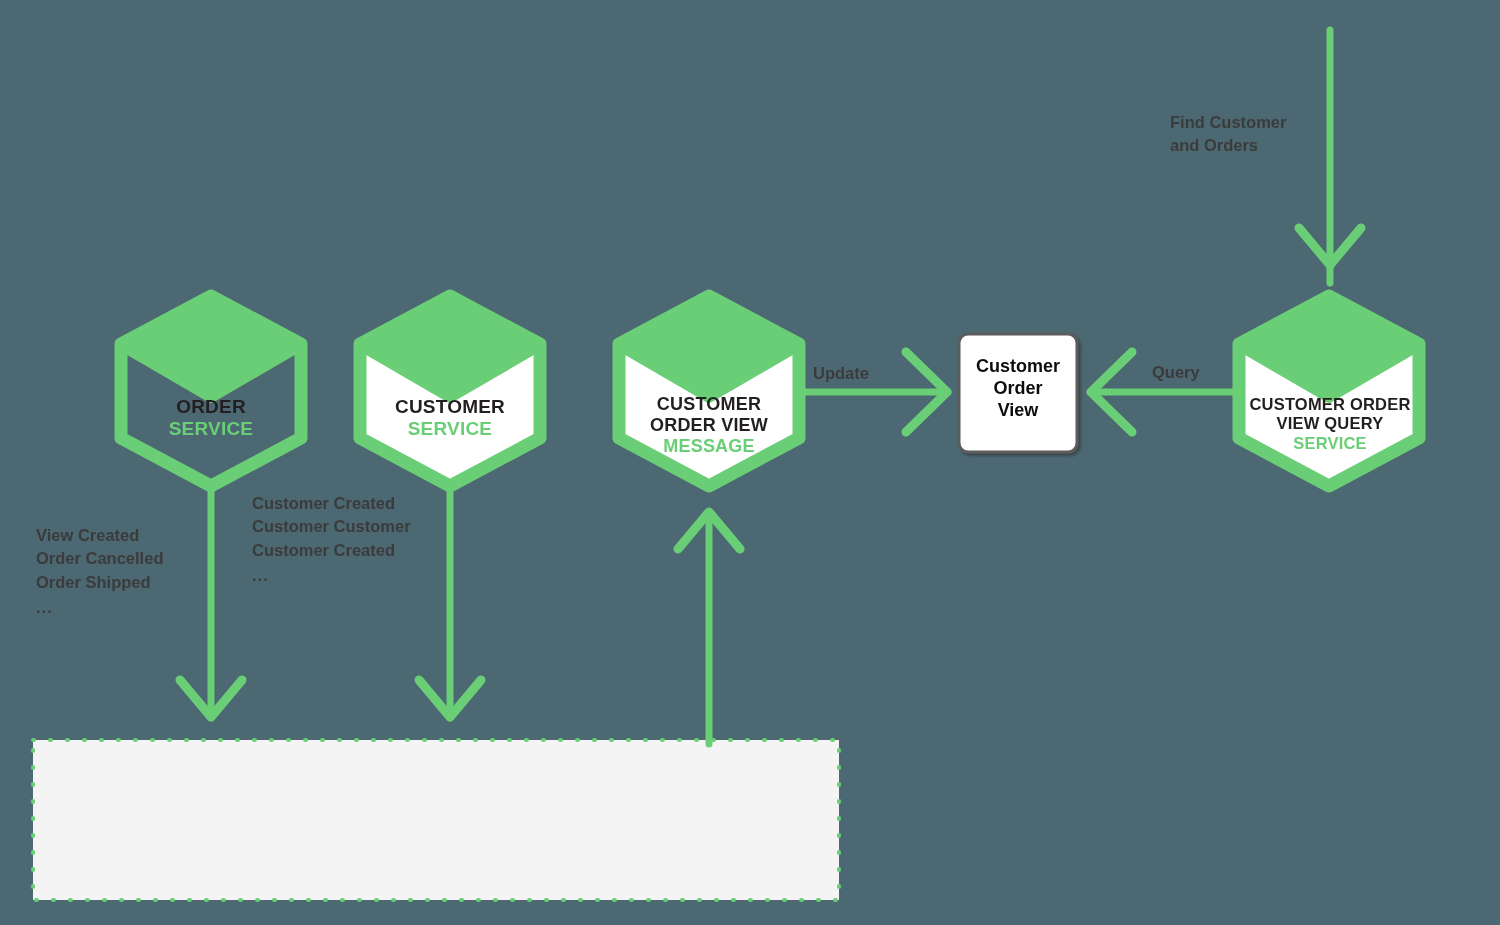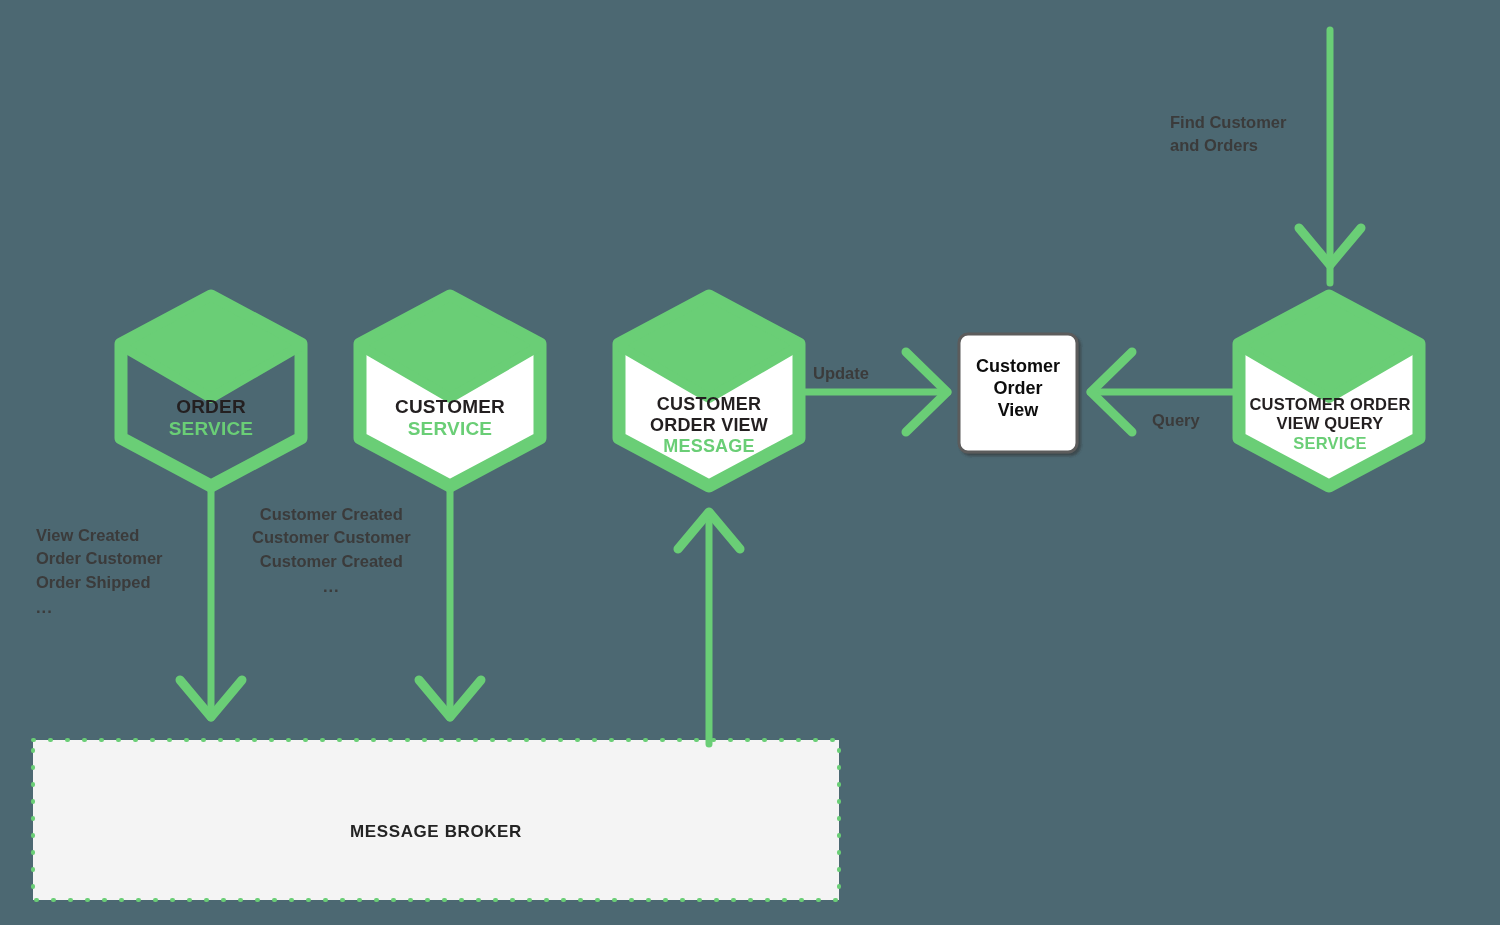--- a/index.html
+++ b/index.html
@@ -177,40 +177,39 @@
   </div>
 
   <div class="hex-caption" style="left:1230px; top:395px; width:200px; font-size:16.5px;text-align:center;">
     <span class="top-line">CUSTOMER ORDER</span>
     <span class="top-line">VIEW QUERY</span>
     <span class="svc-line">SERVICE</span>
   </div>
 
   <div class="event-list" style="left:36px; top:524px;">
     <span style="display:block">View Created</span>
-    <span style="display:block">Order Customer</span>
+    <span style="display:block">Order Cancelled</span>
     <span style="display:block">Order Shipped</span>
     <span class="ellipsis">...</span>
   </div>
 
-  <div class="event-list" style="left:252px; top:503px;text-align:center;">
+  <div class="event-list" style="left:252px; top:492px;">
     <span style="display:block">Customer Created</span>
     <span style="display:block">Customer Customer</span>
     <span style="display:block">Customer Created</span>
     <span class="ellipsis">...</span>
   </div>
 
   <div class="edge-label" style="left:813px; top:364px;">Update</div>
 
-  <div class="edge-label" style="left:1152px; top:363px;margin-top:48px;">Query</div>
+  <div class="edge-label" style="left:1152px; top:363px;">Query</div>
 
   <div class="edge-label" style="left:1170px; top:111px; white-space:pre; line-height:1.42;">Find Customer
 and Orders</div>
 
   <div class="view-box-label" style="left:959px; top:356px; width:118px;">
     <span style="display:block">Customer</span>
     <span style="display:block">Order</span>
     <span style="display:block">View</span>
   </div>
 
-  <div class="broker-label" style="left:33px; top:822px; width:806px;">MESSAGE BROKER</div>
 
 </div>
 
 </body></html>

